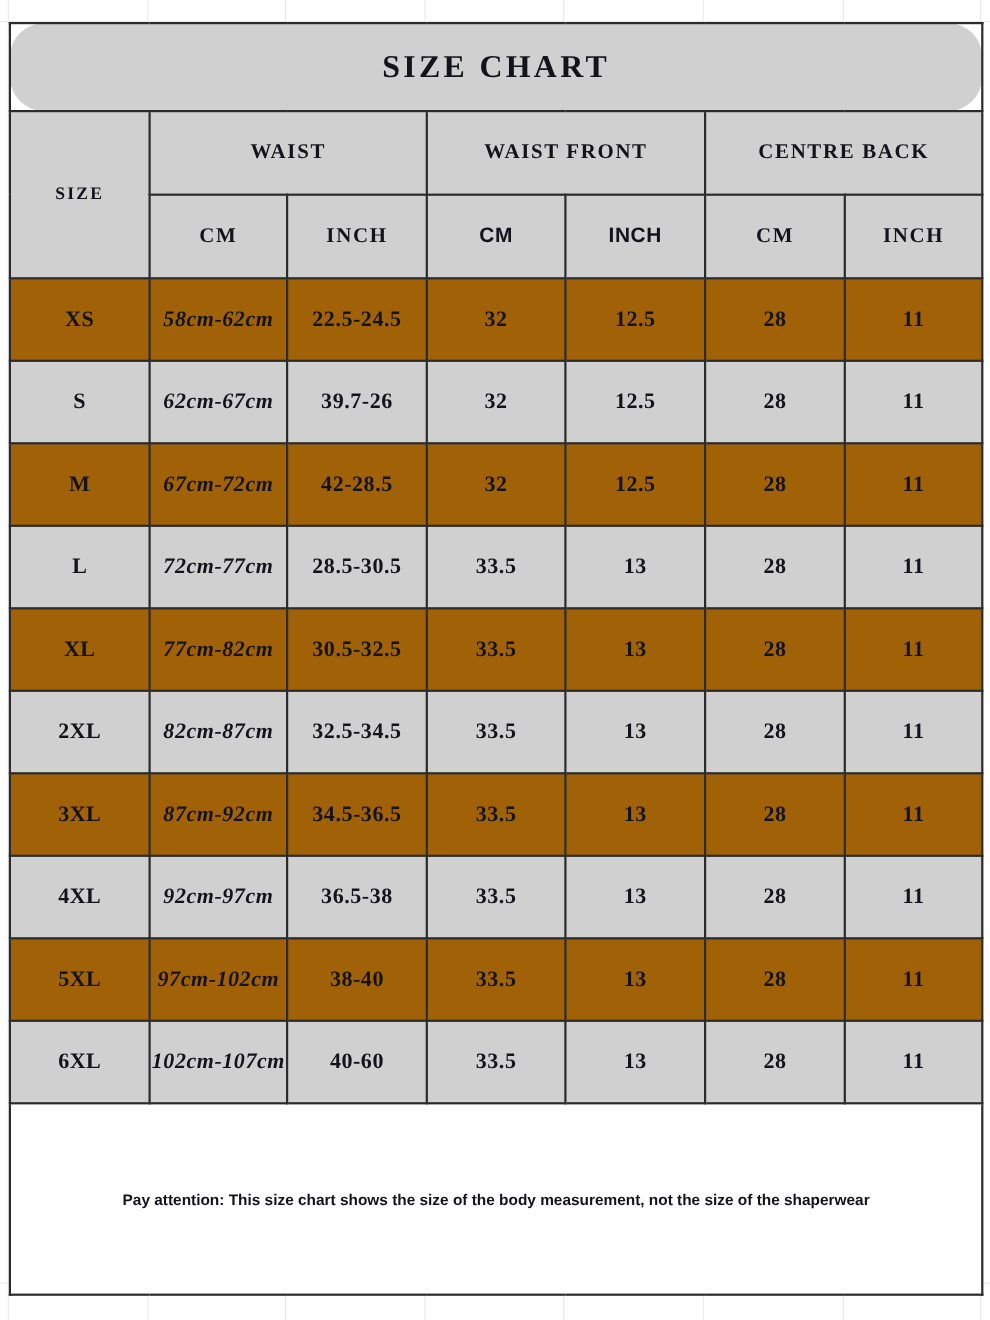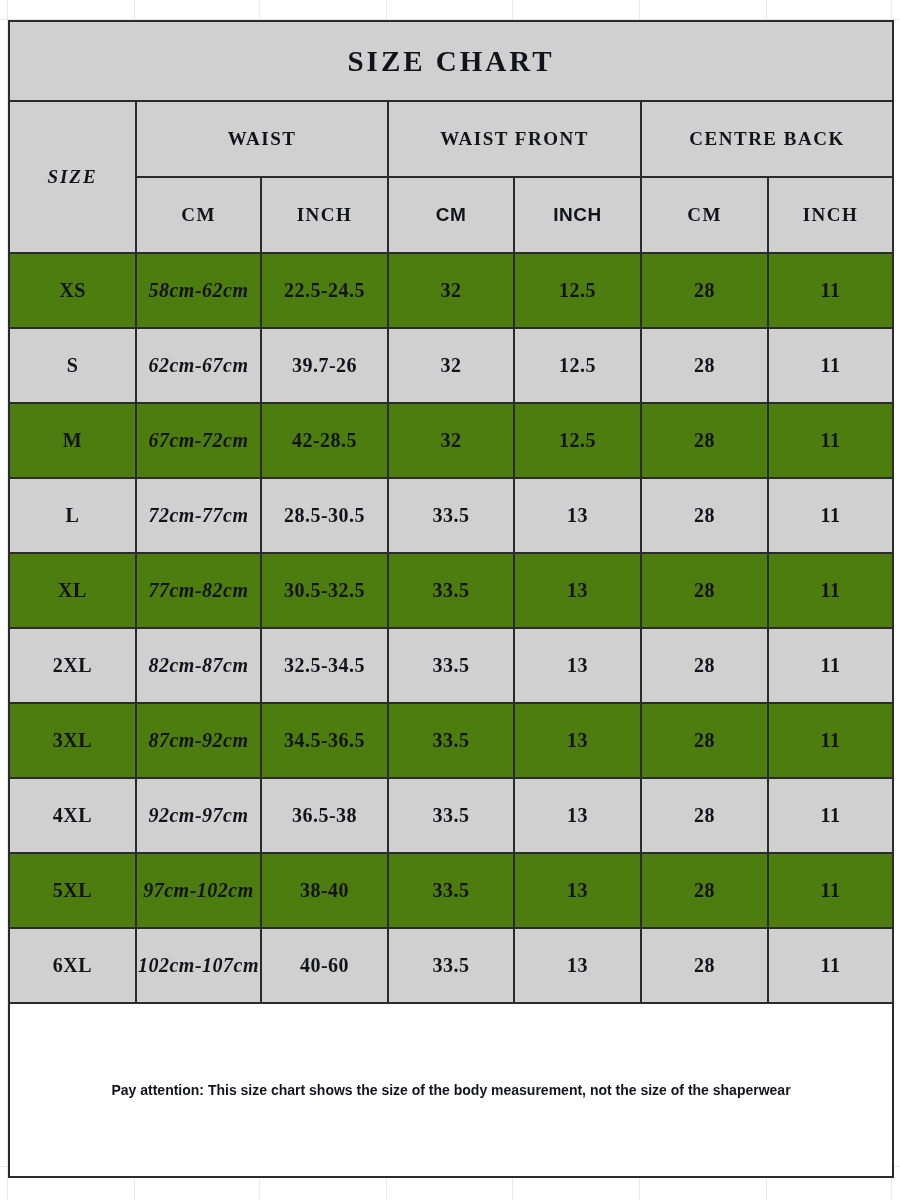--- a/index.html
+++ b/index.html
@@ -57,45 +57,46 @@
   }
 
   
   .title-cell {
     background: #d0d0d0;
     height: 78px;
     font-family: "Liberation Serif", serif;
     font-weight: bold;
     font-size: 29px;
     letter-spacing: 3px;
+    border-radius: 31px;
   }
 
   
   .hdr {
     background: #d0d0d0;
     font-family: "Liberation Serif", serif;
     font-weight: bold;
     font-size: 19px;
     letter-spacing: 1.5px;
     margin-left: 8px;
   }
   .hdr-group { height: 74px; }
   .hdr-sub   { height: 74px; }
-  .hdr-size  { font-size: 19px; letter-spacing: 2px; font-style: italic; }
+  .hdr-size  { font-size: 16px; letter-spacing: 2px; }
 
   
   .hdr-sans {
     font-family: "Liberation Sans", sans-serif;
     font-weight: bold;
     font-size: 19px;
     letter-spacing: 0.5px;
   }
 
   
-  tr.row-odd  td { background: #4d7c0f; }
+  tr.row-odd  td { background: #a16207; }
   tr.row-even td { background: #d0d0d0; }
   tr.data-row td {
     height: 73px;
     font-family: "Liberation Serif", serif;
     font-weight: bold;
     font-size: 20px;
     letter-spacing: 0.5px;
   }
   td.cell-size   { font-size: 20px; letter-spacing: 1.5px; }
   td.cell-waist-cm { font-size: 19px; letter-spacing: 0px; font-style: italic; }

